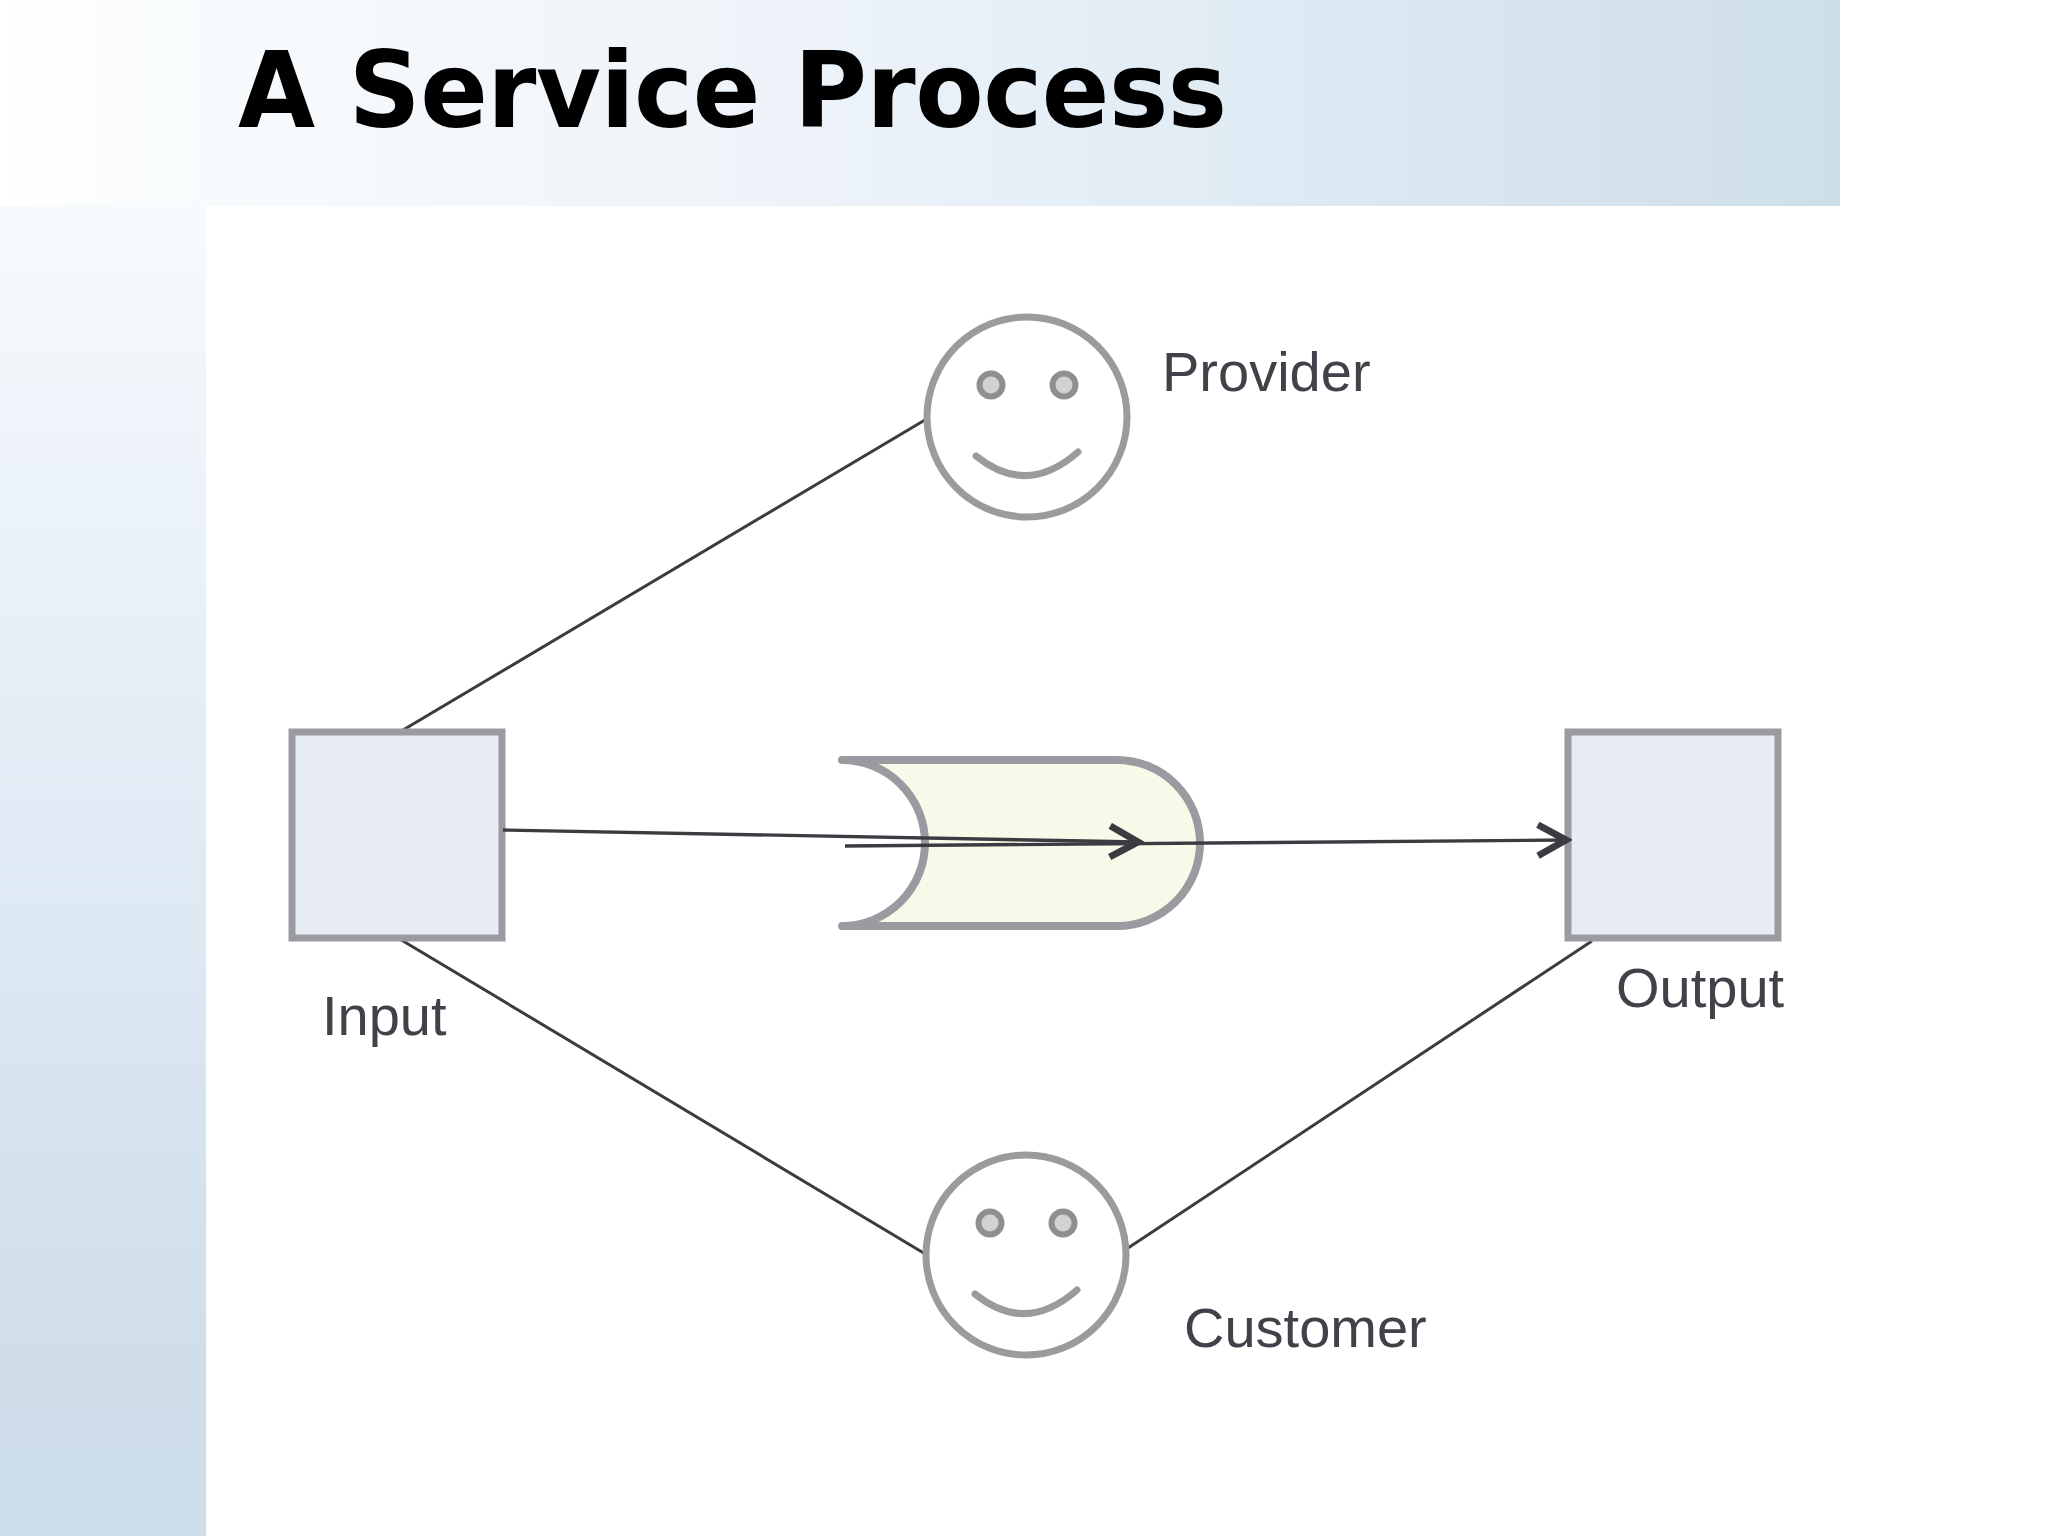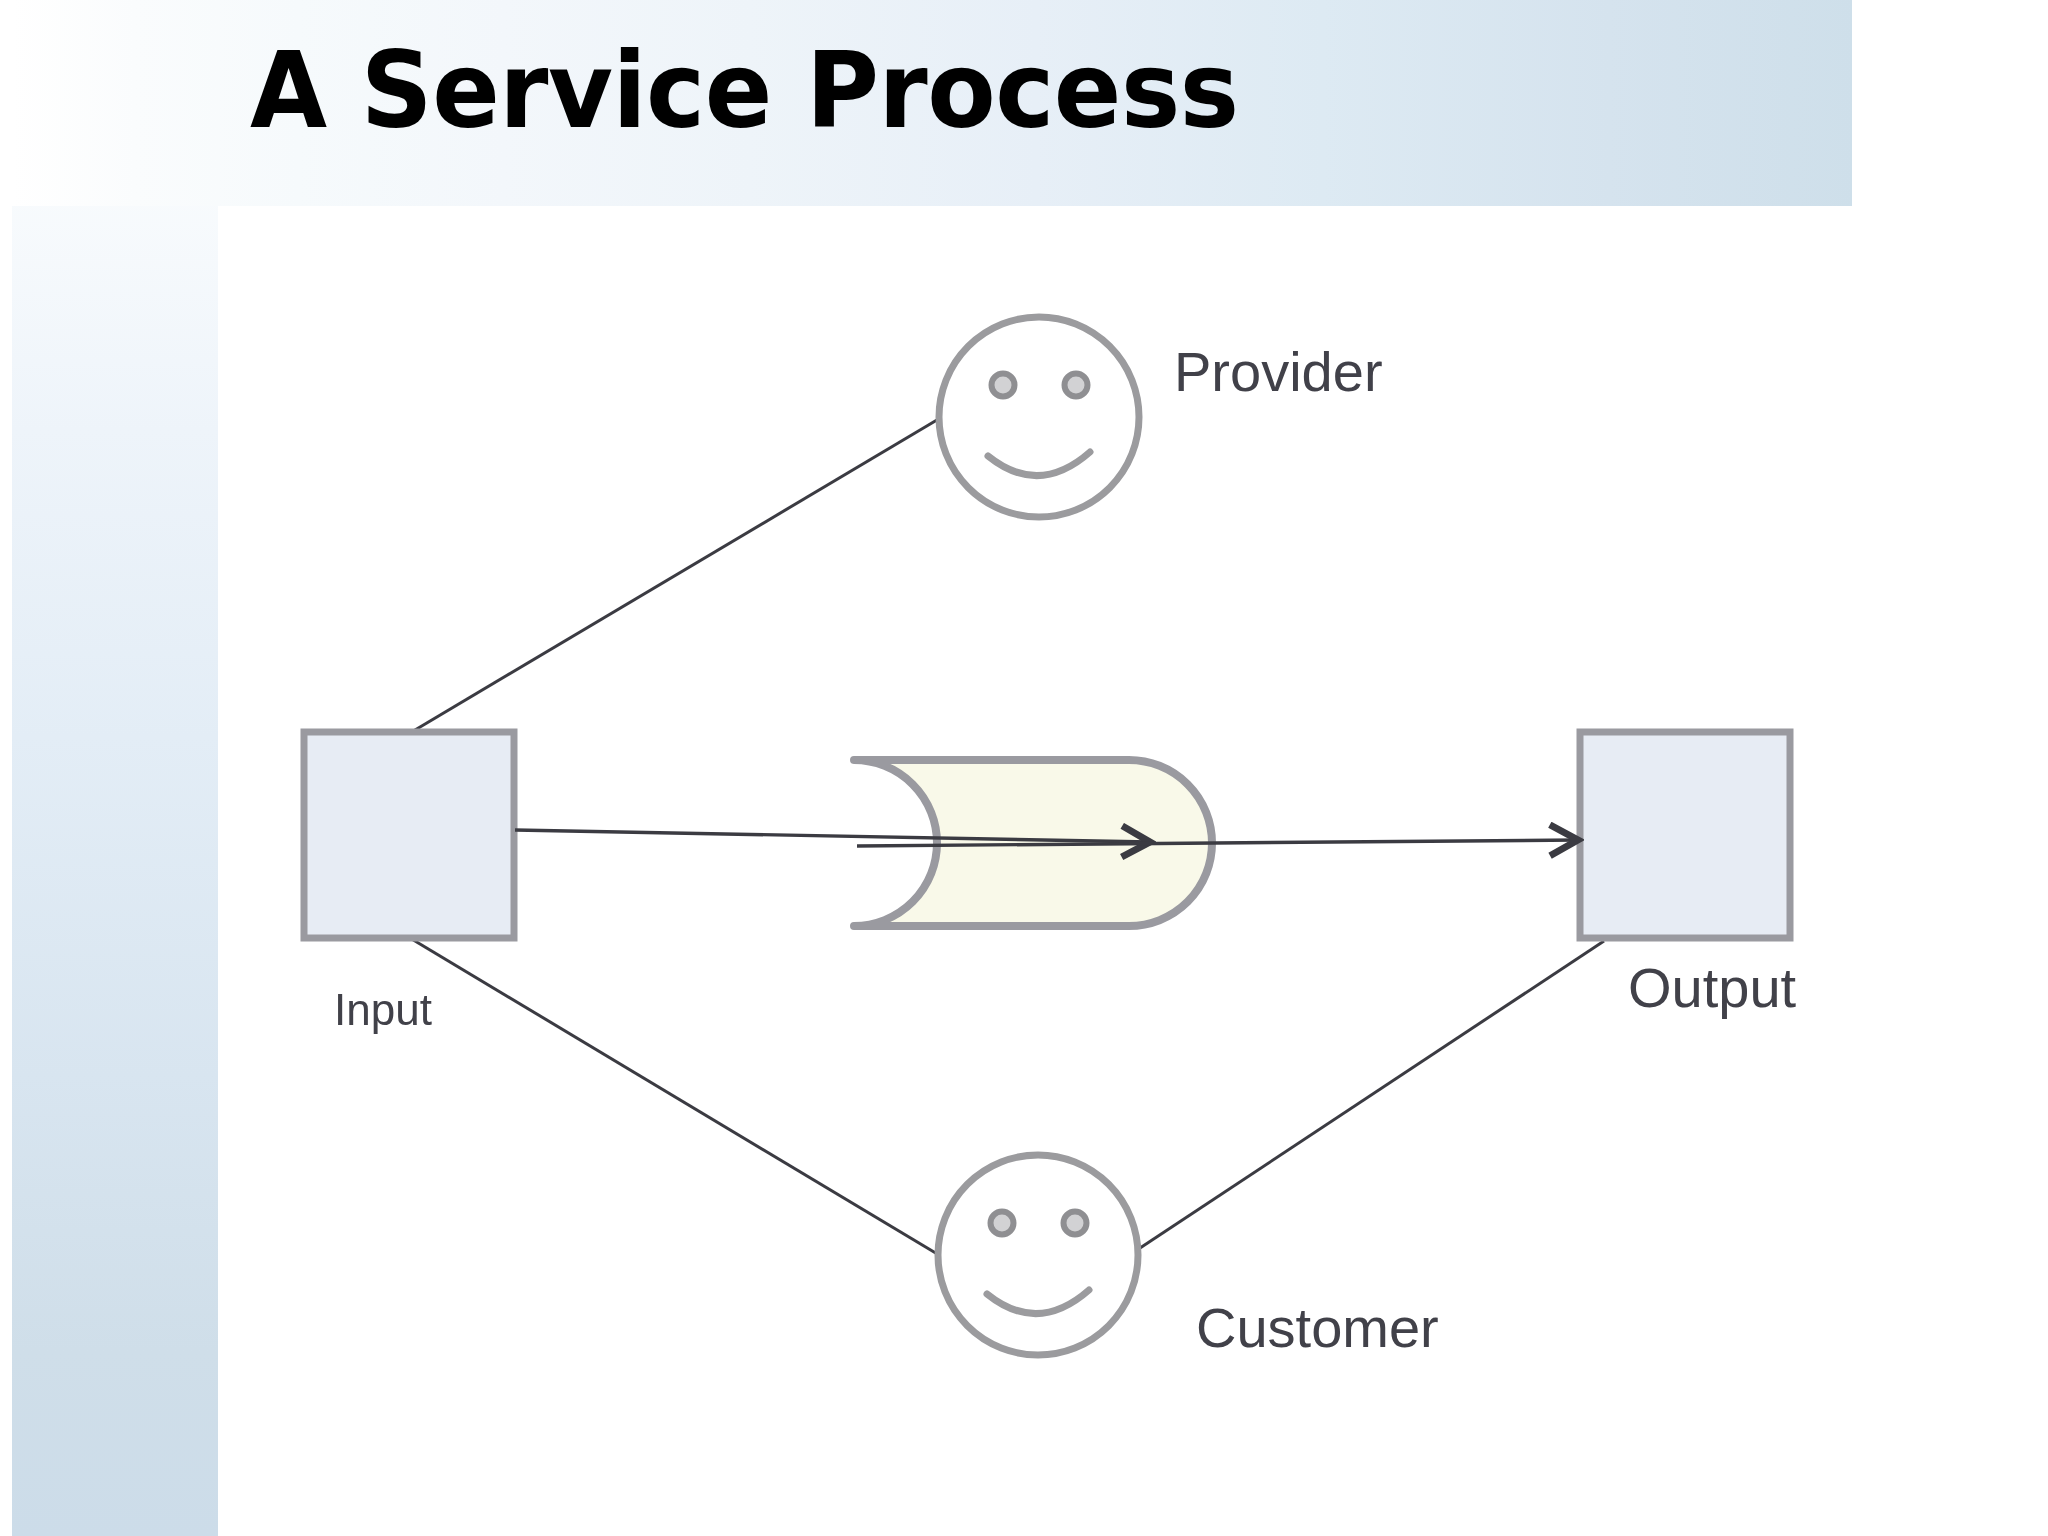--- a/index.html
+++ b/index.html
@@ -7,21 +7,20 @@
     padding: 0;
     background: #ffffff;
   }
   #slide {
     position: relative;
     width: 1840px;
     height: 1536px;
     overflow: hidden;
     background: #f9a8d4;
     font-family: "Liberation Sans", sans-serif;
-    margin-left: 12px;
   }
 
   
   .left-band {
     position: absolute;
     left: 0; top: 0;
     width: 206px; height: 1536px;
     background: linear-gradient(to bottom,
         #ffffff 0%,
         #fbfdfe 8%,
@@ -80,21 +79,21 @@
   
   .dlabel {
     position: absolute;
     font-family: "Liberation Sans", sans-serif;
     color: #414149;
     white-space: nowrap;
     line-height: 1;
   }
   .lbl-provider { left: 1162px; top: 344px; font-size: 56px; }
   .lbl-customer { left: 1184px; top: 1300px; font-size: 56px; }
-  .lbl-input    { left: 322px;  top: 988px;  font-size: 44px; text-align: right; }
+  .lbl-input    { left: 322px;  top: 988px;  font-size: 56px; text-align: right; }
   .lbl-process  { left: 874px;  top: 972px;  font-size: 56px; }
   .lbl-output   { left: 1616px; top: 960px;  font-size: 56px; }
 </style>
 </head>
 <body>
 
 <div id="slide">
 
   <div class="left-band"></div>
   <div class="header-band"></div>

